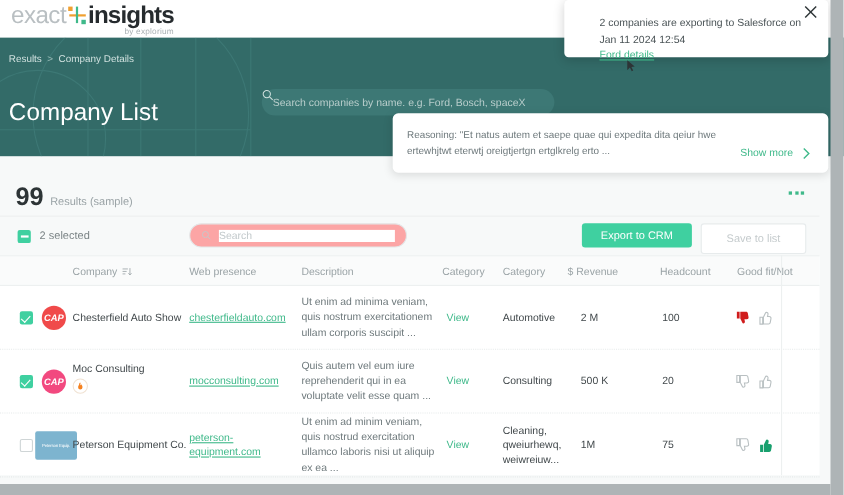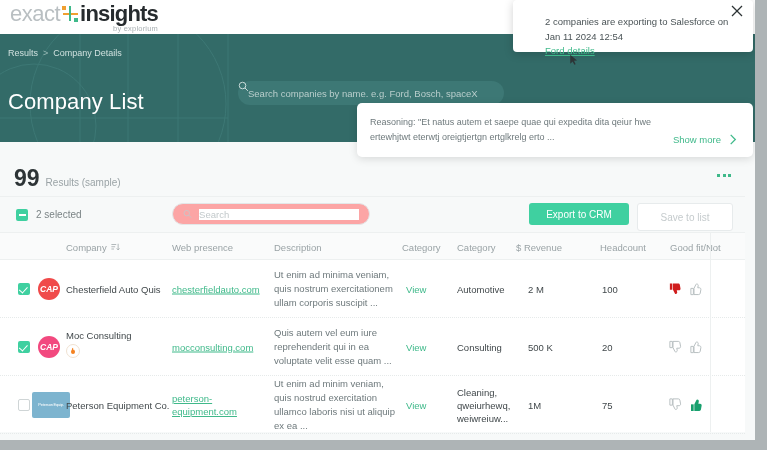--- a/index.html
+++ b/index.html
@@ -261,21 +261,21 @@
       <div class="th" style="left:402px">Category</div>
       <div class="th" style="left:457px">Category</div>
       <div class="th" style="left:516px">$ Revenue</div>
       <div class="th" style="left:600px">Headcount</div>
       <div class="th" style="left:670px">Good fit/Not</div>
     </div>
 
     <div class="row">
       <span class="cell c-check cb on"></span>
       <span class="cell c-logo clogo" style="background:#f04a4a">CAP</span>
-      <span class="cell c-name vmid">Chesterfield Auto Quis</span>
+      <span class="cell c-name vmid">Chesterfield Auto Show</span>
       <span class="cell c-web vmid"><a class="weblink">chesterfieldauto.com</a></span>
       <span class="cell c-desc vmid">Ut enim ad minima veniam, quis nostrum exercitationem ullam corporis suscipit ...</span>
       <span class="cell c-contact vmid">View</span>
       <span class="cell c-cat vmid">Automotive</span>
       <span class="cell c-rev vmid">2 M</span>
       <span class="cell c-head vmid">100</span>
       <span class="cell c-fit vmid">
         <svg class="thumb" width="15" height="15" viewBox="0 0 24 24">
           <path d="M3 3h4v10H3z" fill="#d01d1d"></path>
             <path d="M8 3h8.5c1.2 0 2.2.8 2.4 2l1.1 6c.3 1.5-.9 2.9-2.4 2.9H14l.7 3.3c.3 1.4-.8 2.8-2.3 2.8-.6 0-1.2-.4-1.4-1L8 13z" fill="#d01d1d"></path>

